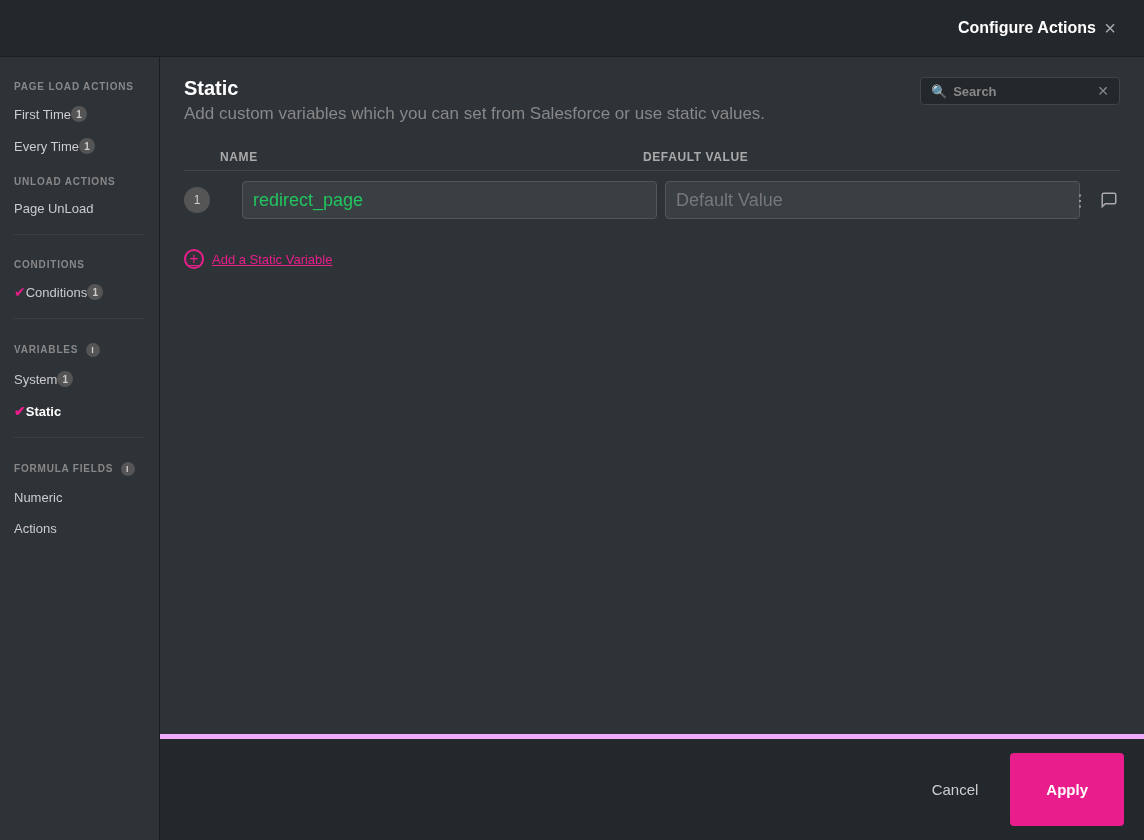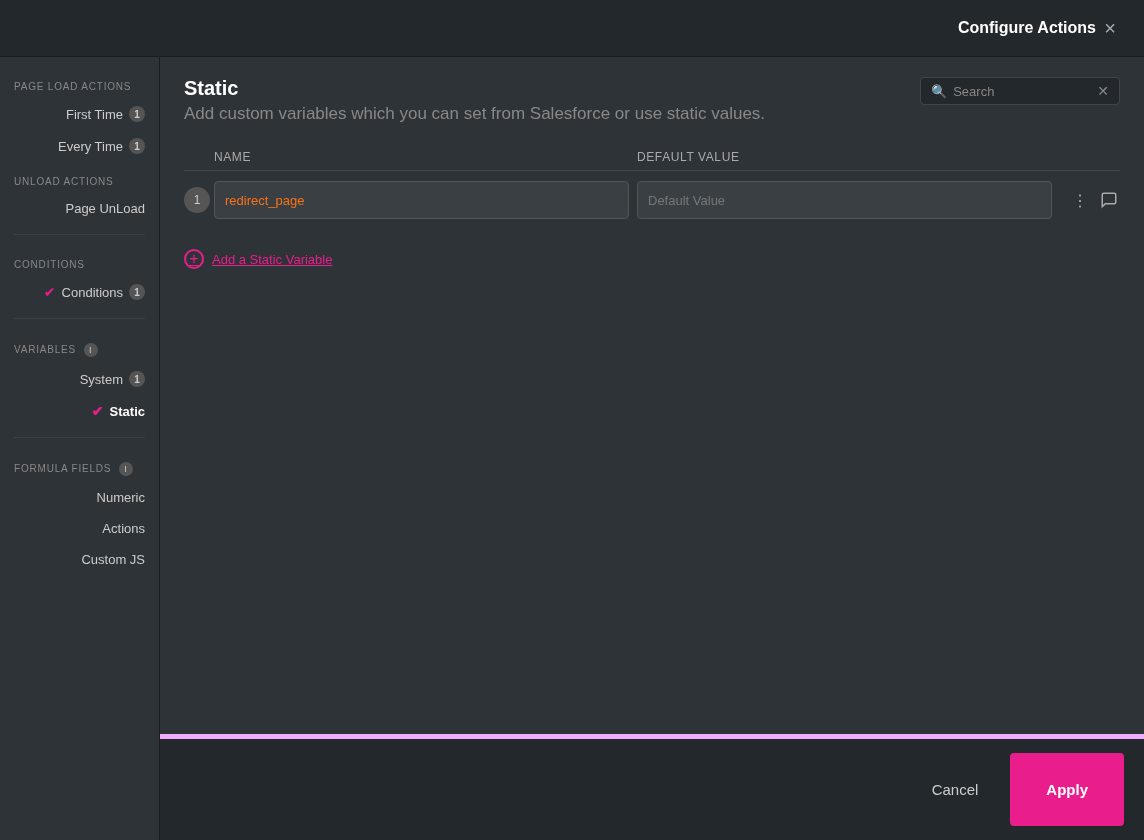--- a/index.html
+++ b/index.html
@@ -56,36 +56,35 @@
     .sidebar {
       width: 160px;
       background: #2e3338;
       border-right: 1px solid #1a1e22;
       overflow-y: auto;
       flex-shrink: 0;
       padding: 10px 0;
     }
     .sidebar-section-label {
       font-size: 10px;
-      font-weight: 400;
+      font-weight: 700;
       color: #888;
       letter-spacing: 0.08em;
       padding: 14px 14px 6px 14px;
       text-transform: uppercase;
     }
     .sidebar-item {
       display: flex;
       align-items: center;
       padding: 8px 14px;
       color: #ccc;
       font-size: 13px;
       cursor: pointer;
       border-radius: 0;
-      gap: 6px;
-      justify-content: flex-end;
+      gap: 0;
     }
     .sidebar-item.active {
       color: #fff;
       font-weight: 700;
     }
     .badge {
       display: inline-flex;
       align-items: center;
       justify-content: center;
       width: 16px;
@@ -145,39 +144,41 @@
       width: 200px;
     }
     .search-box input {
       background: none;
       border: none;
       outline: none;
       color: #3b82f6;
       font-size: 13px;
       flex: 1;
       width: 100%;
+      font-weight: bold;
     }
     .search-box input::placeholder { color: #888; }
     .search-icon-svg { color: #888; font-size: 13px; }
     .clear-search { color: #888; cursor: pointer; font-size: 14px; }
     
     .table-header {
       display: grid;
       grid-template-columns: 30px 1fr 1fr 60px;
       align-items: center;
       padding: 6px 0;
       border-bottom: 1px solid #444;
       margin-bottom: 4px;
     }
     .col-label {
       font-size: 12px;
-      font-weight: 400;
+      font-weight: 700;
       color: #aaa;
       text-transform: uppercase;
       letter-spacing: 0.05em;
+      margin-left: 6px;
     }
     .variable-row {
       display: grid;
       grid-template-columns: 30px 1fr 1fr 60px;
       align-items: center;
       padding: 6px 0;
       gap: 0;
     }
     .row-num {
       width: 26px;
@@ -188,25 +189,26 @@
       font-size: 12px;
       display: flex;
       align-items: center;
       justify-content: center;
     }
     .name-input, .value-input {
       height: 38px;
       background: #3a3f44;
       border: 1px solid #555;
       border-radius: 4px;
-      color: #f97316;
-      font-size: 13px;
+      color: #22c55e;
+      font-size: 18px;
       padding: 0 10px;
       outline: none;
       width: calc(100% - 8px);
+      margin-left: 28px;
     }
     .name-input { margin-right: 8px; }
     .value-input::placeholder { color: #777; }
     .row-actions {
       display: flex;
       align-items: center;
       gap: 8px;
       padding-left: 10px;
     }
     .action-btn {
@@ -341,23 +343,20 @@
       </div>
 
       <div class="sidebar-item">
         <span>Numeric</span>
       </div>
 
       <div class="sidebar-item">
         <span>Actions</span>
       </div>
 
-      <div class="sidebar-item">
-        <span>Custom JS</span>
-      </div>
 
     </div>
 
     <div class="main-content">
       <div class="content-area">
 
         <div class="content-header">
           <div>
             <div class="content-title">Static</div>
             <div class="content-subtitle">Add custom variables which you can set from Salesforce or use static values.</div>

